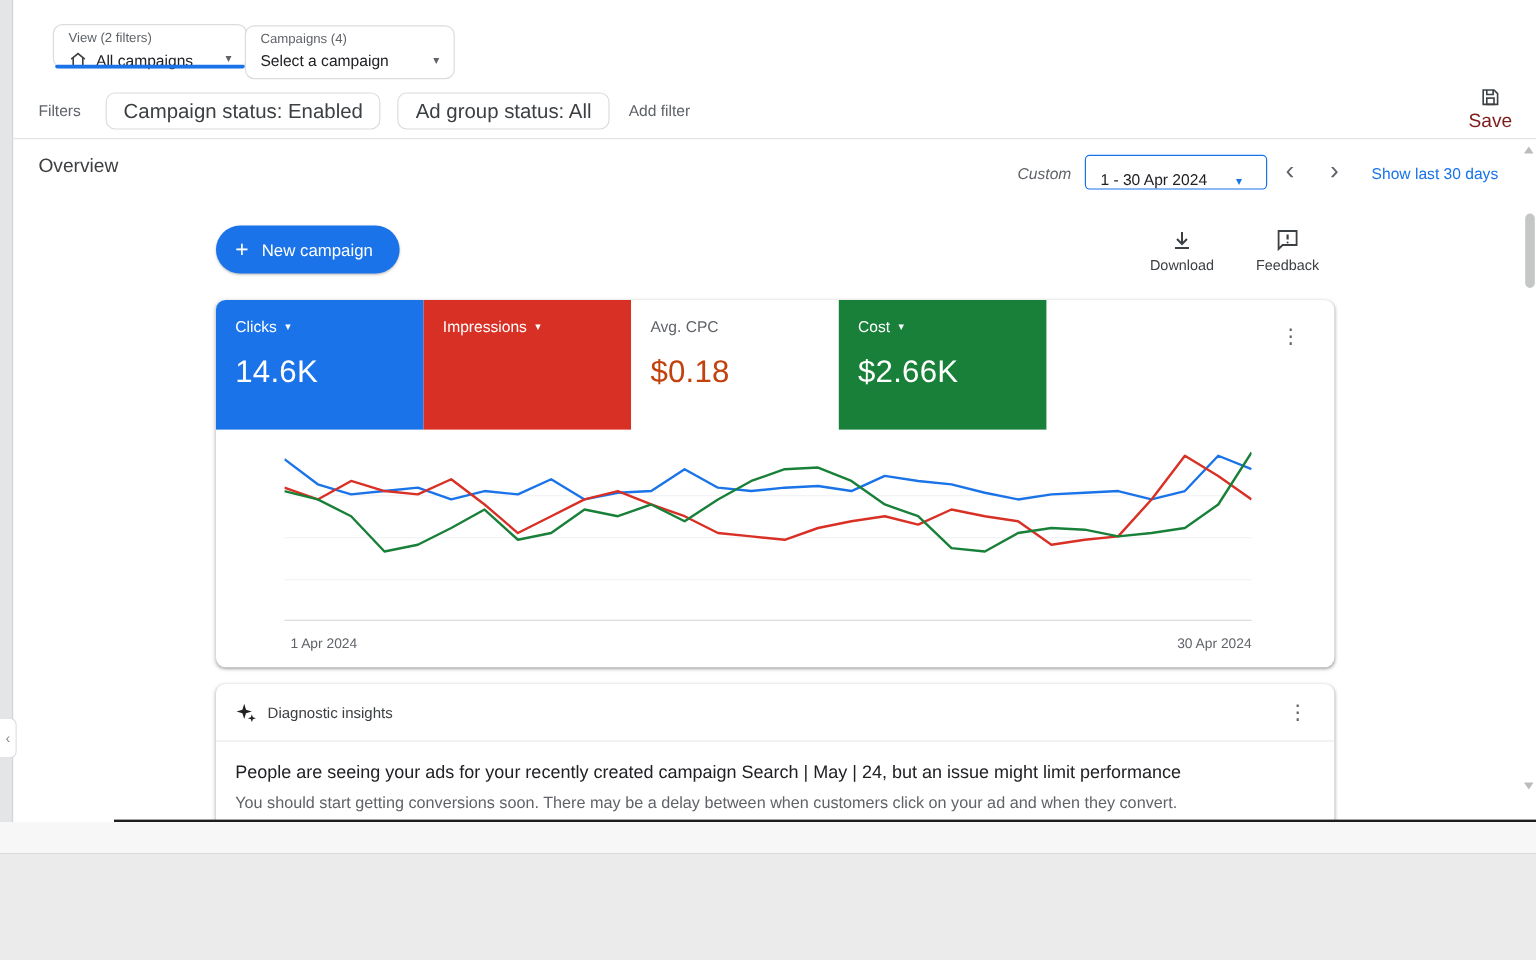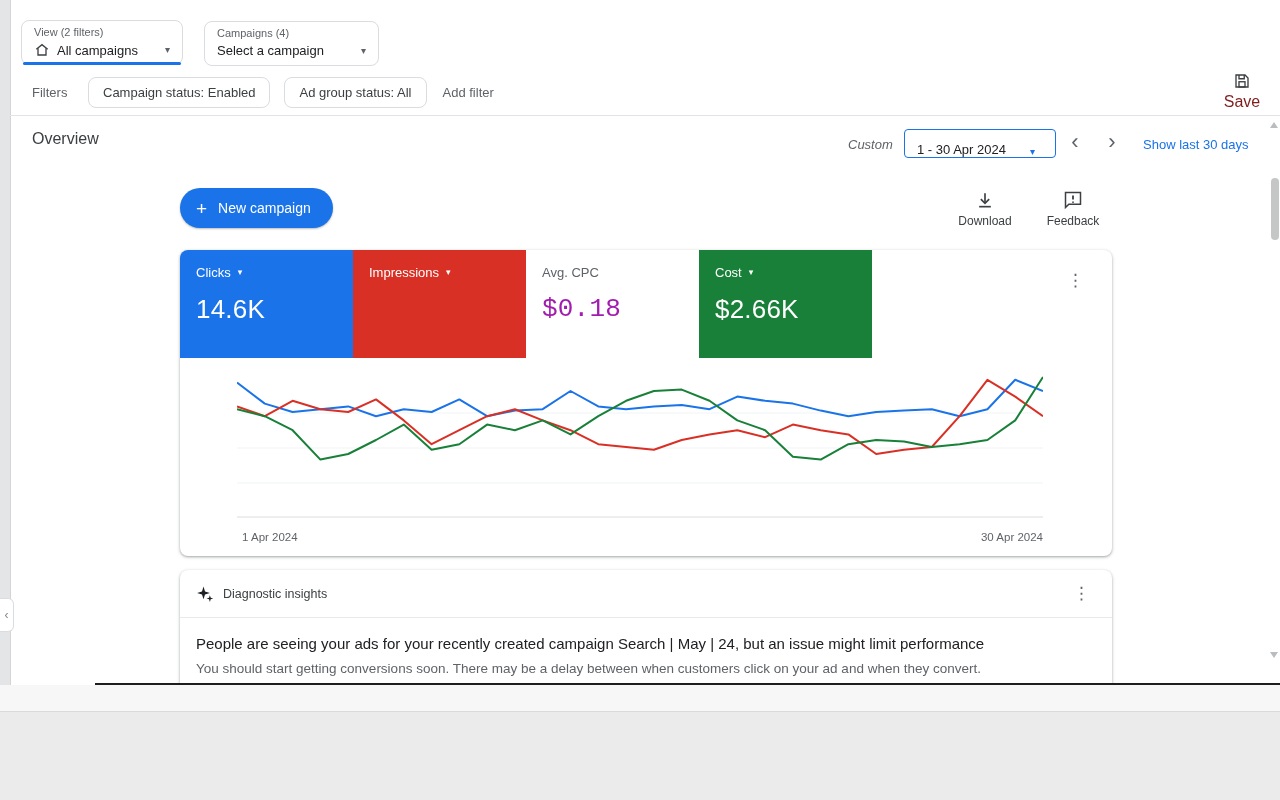--- a/index.html
+++ b/index.html
@@ -5,33 +5,33 @@
   html,body{margin:0;padding:0;}
   body{font-family:"Liberation Sans",sans-serif;background:#fff;}
   .screen{position:relative;width:1280px;height:800px;overflow:hidden;background:#fff;}
 
   
   .left-strip{position:absolute;left:0;top:0;width:10px;height:685px;background:#e4e5e7;border-right:1px solid rgba(0,0,0,.07);}
   .panel-notch{position:absolute;left:0;top:598px;width:13px;height:32px;background:#fff;border:1px solid #dadce0;border-left:none;border-radius:0 6px 6px 0;display:flex;align-items:center;justify-content:center;color:#80868b;font-size:12px;cursor:pointer;z-index:5;}
 
   
   .selector{position:absolute;background:#fff;border:1px solid #dadce0;border-radius:8px;padding:5px 12px 4px;box-sizing:border-box;cursor:pointer;}
-  .view-selector{left:21px;top:20px;width:162px;height:45px;}
+  .view-selector{left:44px;top:20px;width:162px;height:37px;}
   .view-indicator{position:absolute;left:1px;right:1px;bottom:-1px;height:3px;background:#1a73e8;border-radius:3px;}
   .campaign-selector{left:204px;top:21px;width:175px;height:45px;}
   .sel-label{font-size:11px;color:#5f6368;line-height:13px;white-space:nowrap;}
   .sel-row{display:flex;align-items:center;gap:7px;margin-top:3px;font-size:13px;color:#202124;}
   .sel-row.medium{font-weight:500;}
   .sel-row .caret{margin-left:auto;}
   .caret{font-size:10px;color:#5f6368;line-height:1;}
 
   
   .filters-label{position:absolute;left:32px;top:85px;font-size:13px;color:#5f6368;}
   .chips-row{position:absolute;left:88px;top:78px;height:29px;display:flex;align-items:center;gap:14px;}
-  .chip{height:29px;display:flex;align-items:center;padding:0 14px;border:1px solid #dadce0;border-radius:8px;font-size:13px;font-weight:500;color:#3c4043;background:#fff;cursor:pointer;white-space:nowrap;}
+  .chip{height:29px;display:flex;align-items:center;padding:0 14px;border:1px solid #dadce0;border-radius:8px;font-size:17px;font-weight:500;color:#3c4043;background:#fff;cursor:pointer;white-space:nowrap;}
   .add-filter{font-size:13px;color:#5f6368;margin-left:2px;cursor:pointer;}
   .save-action{position:absolute;left:1214px;top:72px;width:56px;display:flex;flex-direction:column;align-items:center;gap:3px;cursor:pointer;}
   .save-action .action-label{font-size:16px;color:#7f1d1d;text-align:center;}
 
   .top-divider{position:absolute;left:10px;top:115px;width:1270px;height:1px;background:#e1e3e6;}
 
   
   .page-title{position:absolute;left:32px;top:130px;font-size:16px;font-weight:400;color:#3c4043;margin:0;}
   .custom-label{position:absolute;left:848px;top:137px;font-size:13px;color:#5f6368;font-style:italic;}
   .date-box{position:absolute;left:904px;top:129px;width:152px;height:29px;box-sizing:border-box;border:1.5px solid #1a73e8;border-radius:4px;display:flex;align-items:flex-end;padding:0 20px 0 12px;font-size:13px;color:#202124;background:#fff;cursor:pointer;}
@@ -175,21 +175,21 @@
       <div class="tile" style="background: rgb(217, 48, 37);">
         <div class="tile-label" style="color: rgb(255, 255, 255);">
             <span>Impressions</span>
             <span class="caret">▾</span>
           </div>
       </div>
       <div class="tile" style="background: rgb(255, 255, 255);">
         <div class="tile-label" style="color: rgb(95, 99, 104);">
             <span>Avg. CPC</span>
           </div>
-        <div class="tile-value" style="color: #a21caf; font-family: Liberation Mono, monospace;">$0.18</div>
+        <div class="tile-value" style="color: #c2410c;">$0.18</div>
       </div>
       <div class="tile" style="background: rgb(24, 128, 56);">
         <div class="tile-label" style="color: rgb(255, 255, 255);">
             <span>Cost</span>
             <span class="caret">▾</span>
           </div>
         <div class="tile-value" style="color: rgb(255, 255, 255);">$2.66K</div>
       </div>
     </div>
     <span class="card-dots">⋮</span>

